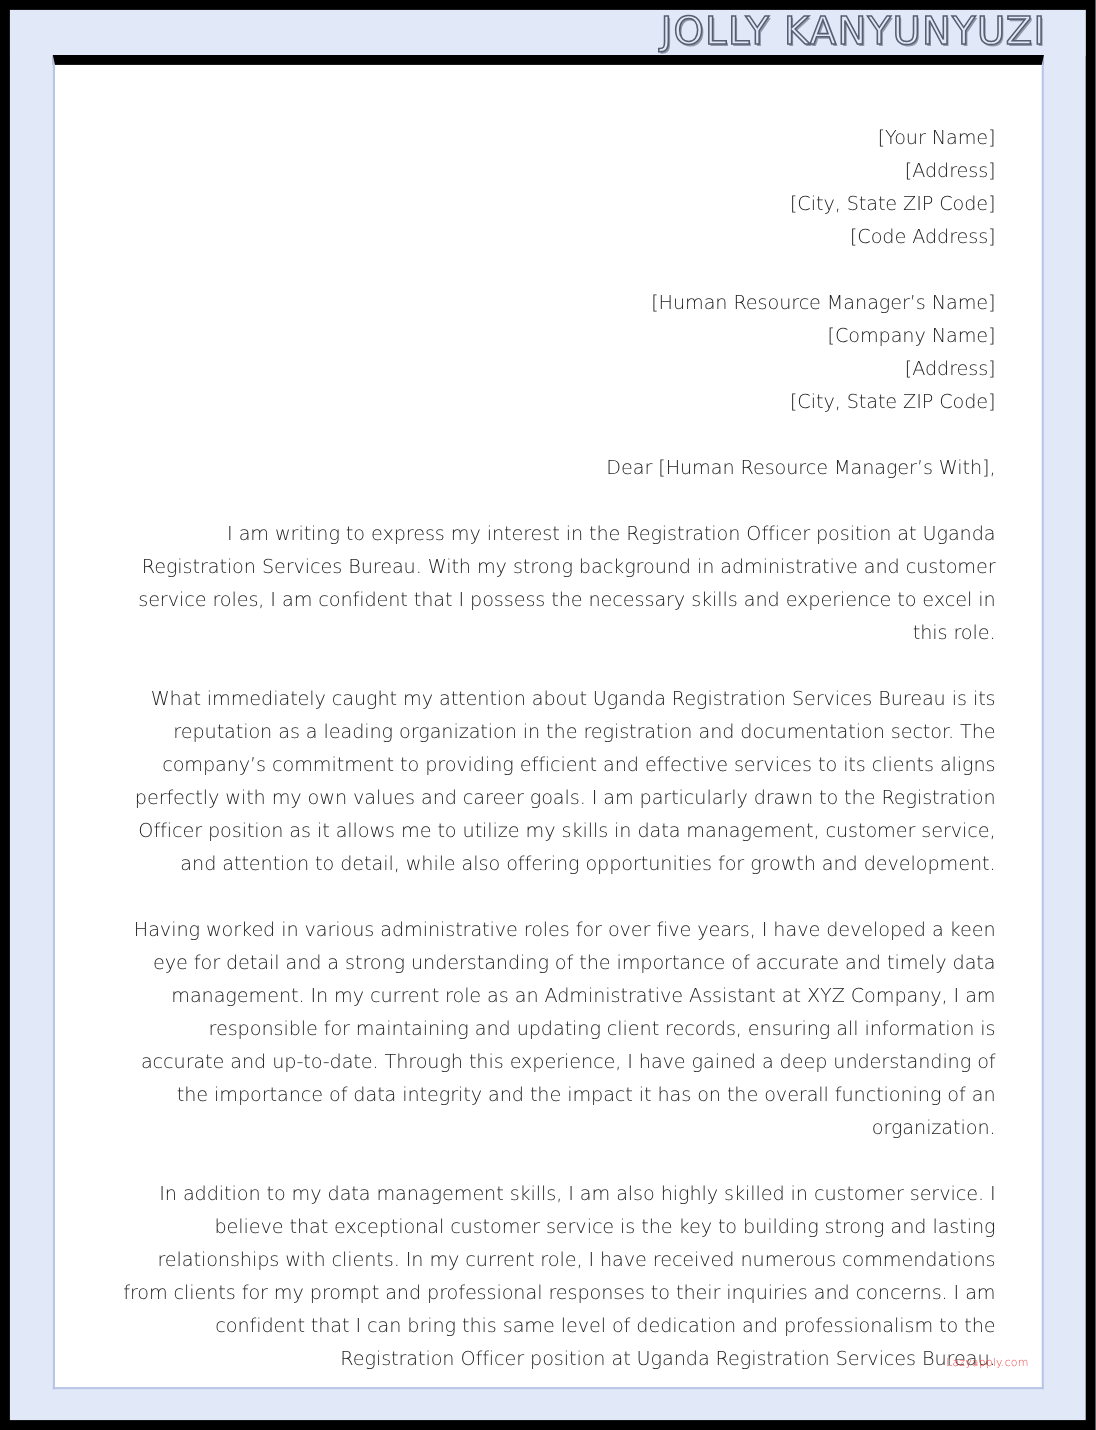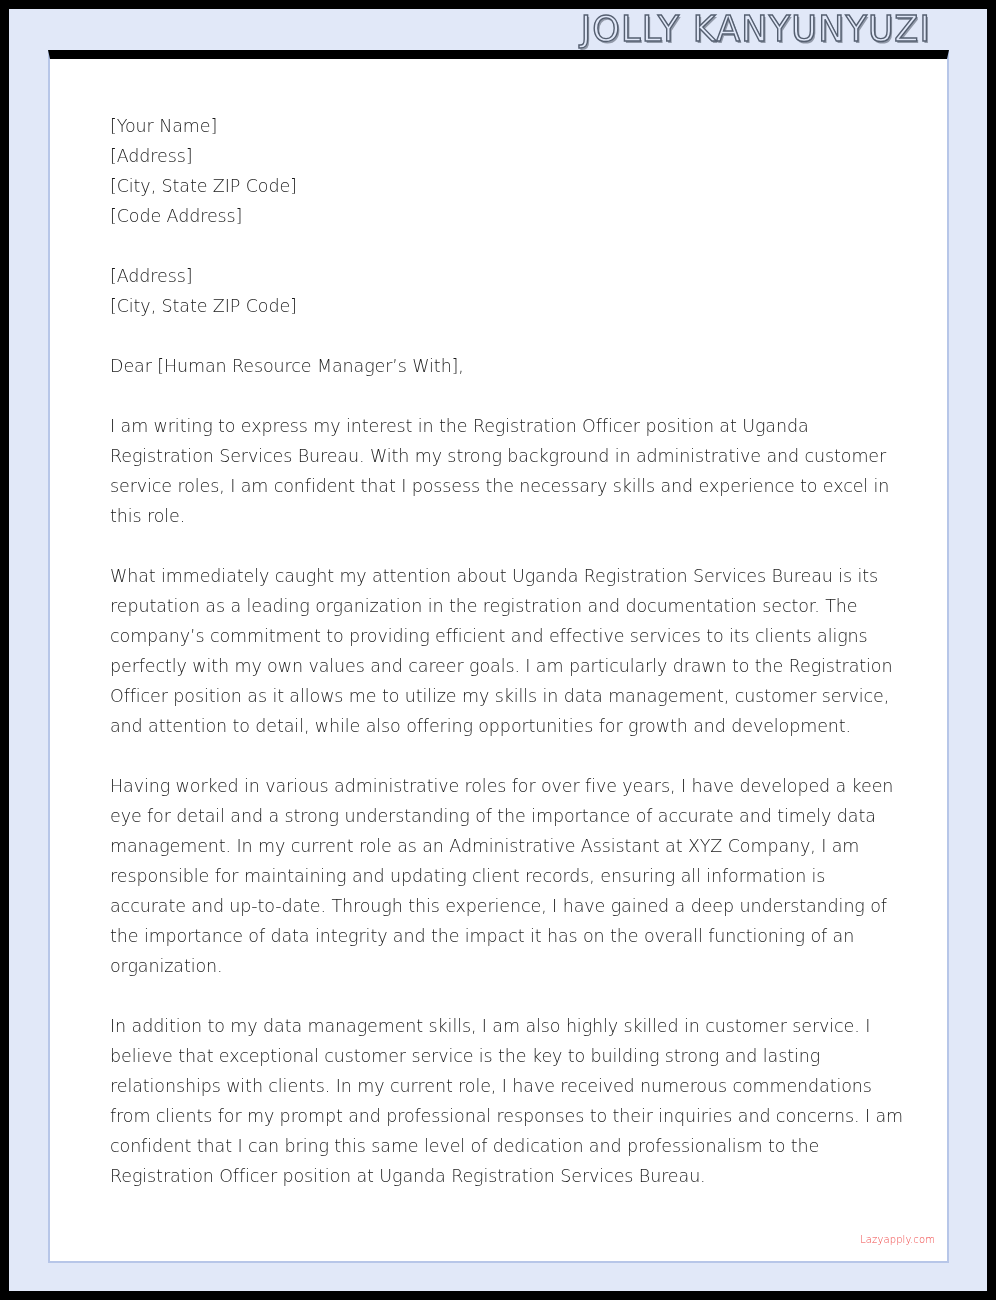--- a/index.html
+++ b/index.html
@@ -29,21 +29,21 @@
   #letterhead {
     position: absolute;
     left: 0;
     top: 0;
     width: 978px;
     height: 42px;
     background: #e1e8f8;
     display: flex;
     align-items: center;
     justify-content: flex-end;
-    padding-right: 56px;
+    padding-right: 36px;
     box-sizing: border-box;
   }
 
   #candidate-name {
     font-family: "DejaVu Sans", sans-serif;
     font-size: 35px;
     font-weight: 400;
     letter-spacing: 1.2px;
     line-height: 1;
     white-space: nowrap;
@@ -79,20 +79,21 @@
   .addr-line,
   .salutation,
   .para {
     font-family: "DejaVu Sans", sans-serif;
     font-size: 17.5px;
     line-height: 30px;
     color: #1b1b1b;
     font-weight: 300;
     margin: 0;
     letter-spacing: -0.1px;
+    text-align: right;
   }
 
   .block {
     margin: 0;
   }
 
   .block-gap {
     height: 30px;
   }
 
@@ -127,20 +128,22 @@
       <div class="block">
         <div class="addr-line">[Your Name]</div>
         <div class="addr-line">[Address]</div>
         <div class="addr-line">[City, State ZIP Code]</div>
         <div class="addr-line">[Code Address]</div>
       </div>
 
       <div class="block-gap"></div>
 
       <div class="block">
+        <div class="addr-line">[Human Resource Manager’s Name]</div>
+        <div class="addr-line">[Company Name]</div>
         <div class="addr-line">[Address]</div>
         <div class="addr-line">[City, State ZIP Code]</div>
       </div>
 
       <div class="block-gap"></div>
 
       <div class="salutation">Dear [Human Resource Manager’s With],</div>
 
       <div class="block-gap"></div>
 

